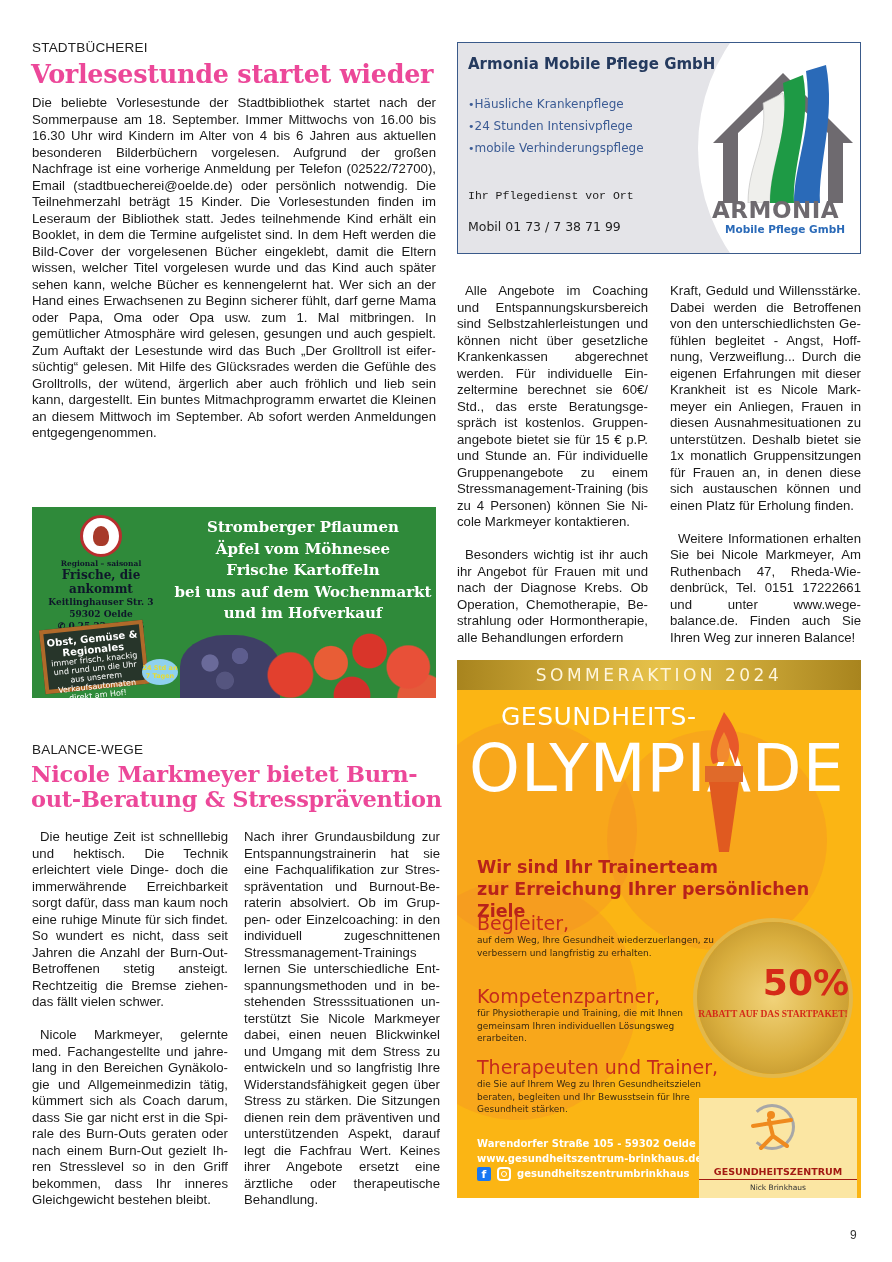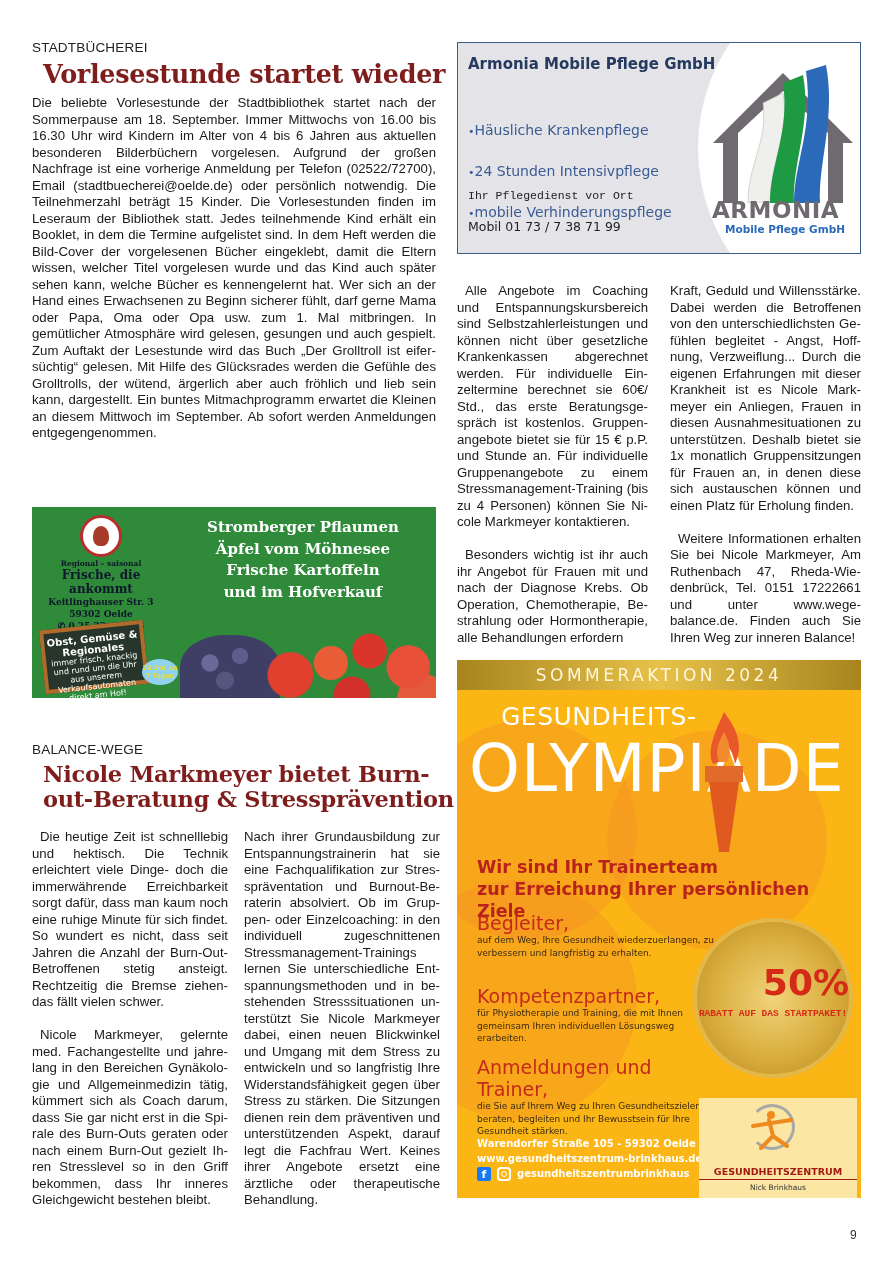--- a/index.html
+++ b/index.html
@@ -1,31 +1,31 @@
 <!DOCTYPE html>
 <html><head>
 <meta charset="utf-8">
 <style>
   * { box-sizing: border-box; margin: 0; padding: 0; }
   html, body { width: 892px; height: 1262px; background: #ffffff; overflow: hidden; }
   body { position: relative; font-family: "Liberation Sans", sans-serif; color: #1a1a1a; }
 
   .kicker { position: absolute; font-family: "Liberation Sans", sans-serif; font-size: 13.5px; letter-spacing: 0.2px; color: #222; }
-  .headline { position: absolute; font-family: "DejaVu Serif", "Liberation Serif", serif; font-weight: bold; color: #7f1d1d; line-height: 1.12; letter-spacing: -0.3px; margin-left: 12px; }
+  .headline { position: absolute; font-family: "DejaVu Serif", "Liberation Serif", serif; font-weight: bold; color: #ec4899; line-height: 1.12; letter-spacing: -0.3px; }
   .body-text { position: absolute; font-family: "Liberation Sans", sans-serif; font-size: 13.2px; line-height: 16.5px; text-align: justify; hyphens: manual; color: #1a1a1a; }
   .body-text p { margin-bottom: 16.5px; text-indent: 8px; }
   .body-text p.noindent { text-indent: 0; }
   .body-text p:last-child { margin-bottom: 0; }
 
   
   .ad-armonia { position: absolute; left: 457px; top: 42px; width: 404px; height: 212px; border: 1px solid #3a5a8a; background: #e4e4e8; overflow: hidden; }
   .ad-armonia .circle { position: absolute; left: 240px; top: -70px; width: 320px; height: 350px; border-radius: 50%; background: #ffffff; }
   .ad-armonia .company { position: absolute; left: 10px; top: 12px; font-size: 15px; font-weight: bold; color: #253a5e; font-family: "DejaVu Sans", sans-serif; }
   .ad-armonia ul { position: absolute; left: 10px; top: 54px; list-style: none; }
-  .ad-armonia li { font-size: 14px; color: #3b5b94; font-family: "DejaVu Sans", sans-serif; margin-bottom: 8px; margin-top: 25px; }
+  .ad-armonia li { font-size: 12px; color: #3b5b94; font-family: "DejaVu Sans", sans-serif; margin-bottom: 8px; }
   .ad-armonia li::before { content: "\2022 "; color: #3b5b94; font-size: 11px; }
   .ad-armonia .tagline { position: absolute; left: 10px; top: 146px; font-size: 11.5px; color: #222; font-family: Liberation Mono, monospace; }
   .ad-armonia .addr { position: absolute; left: 10px; top: 174px; font-size: 12.5px; color: #222; font-family: "DejaVu Sans", sans-serif; line-height: 20px; }
   .ad-armonia .logo { position: absolute; left: 250px; top: 10px; width: 150px; height: 150px; }
   .ad-armonia .brand { position: absolute; left: 254px; top: 154px; width: 146px; text-align: left; font-family: "DejaVu Sans", sans-serif; font-weight: bold; font-size: 23px; color: #6e6a6f; letter-spacing: 0.5px; }
   .ad-armonia .brand-sub { position: absolute; left: 254px; top: 180px; width: 146px; text-align: center; font-family: "DejaVu Sans", sans-serif; font-weight: bold; font-size: 10.5px; color: #2a6ab8; }
 
   
   .ad-market { position: absolute; left: 32px; top: 507px; width: 404px; height: 191px; background: #2f8a3a; overflow: hidden; }
   .ad-market .badge { position: absolute; left: 48px; top: 8px; width: 42px; height: 42px; border-radius: 50%; background: #fff; border: 3px solid #b82e2e; }
@@ -47,21 +47,21 @@
   .ad-olympia .ring { position: absolute; border-radius: 50%; background: rgba(243,140,40,0.35); }
   .ad-olympia .pre { position: absolute; left: 44px; top: 42px; font-size: 25px; color: #fff; letter-spacing: 0.5px; font-family: "DejaVu Sans", sans-serif; }
   .ad-olympia .big { position: absolute; left: 12px; top: 70px; font-size: 66px; color: #fff; font-family: "DejaVu Sans", sans-serif; letter-spacing: 1px; transform: scaleX(0.98); transform-origin: left; }
   .ad-olympia .torch { position: absolute; left: 242px; top: 52px; width: 50px; height: 140px; }
   .ad-olympia .team { position: absolute; left: 20px; top: 196px; font-size: 17.5px; font-weight: bold; color: #b8221a; line-height: 22px; font-family: "DejaVu Sans", sans-serif; }
   .ad-olympia .section { position: absolute; left: 20px; width: 240px; }
   .ad-olympia .section .st { font-size: 19px; color: #c42a1c; font-family: "DejaVu Sans", sans-serif; line-height: 22px; }
   .ad-olympia .section .sd { font-size: 9px; color: #3a2a10; line-height: 12.5px; font-family: "DejaVu Sans", sans-serif; }
   .ad-olympia .seal { position: absolute; left: 240px; top: 262px; width: 152px; height: 152px; border-radius: 50%; background: radial-gradient(circle, #f1d37a 0%, #d9ae3e 55%, #b48620 100%); box-shadow: 0 0 0 4px #e3b84a; }
   .ad-olympia .seal .pct { position: absolute; left: 0; top: 40px; width: 100%; text-align: right; font-size: 36px; font-weight: bold; color: #d52a18; font-family: "DejaVu Sans", sans-serif; }
-  .ad-olympia .seal .rb { position: absolute; left: 0; top: 86px; width: 100%; text-align: center; font-size: 9.5px; font-weight: bold; color: #d52a18; line-height: 12px; font-family: Liberation Mono, monospace; }
+  .ad-olympia .seal .rb { position: absolute; left: 0; top: 86px; width: 100%; text-align: center; font-size: 9.5px; font-weight: bold; color: #d52a18; line-height: 12px; font-family: Liberation Serif, serif; }
   .ad-olympia .contact { position: absolute; left: 20px; top: 476px; color: #fff; font-weight: bold; font-size: 10px; line-height: 15px; font-family: "DejaVu Sans", sans-serif; }
   .ad-olympia .social { display: flex; align-items: center; gap: 6px; }
   .ad-olympia .fb { display: inline-block; width: 14px; height: 14px; background: #1877f2; border-radius: 2px; color: #fff; text-align: center; font-size: 11px; line-height: 15px; font-weight: bold; }
   .ad-olympia .ig { display: inline-block; width: 14px; height: 14px; border: 2px solid #fff; border-radius: 4px; position: relative; }
   .ad-olympia .ig::after { content: ""; position: absolute; left: 2px; top: 2px; width: 6px; height: 6px; border: 1.5px solid #fff; border-radius: 50%; box-sizing: border-box; }
   .ad-olympia .gz { position: absolute; left: 242px; top: 438px; width: 158px; height: 100px; background: #fbe6a3; }
   .ad-olympia .gz .figure { position: absolute; left: 50px; top: 6px; width: 46px; height: 46px; border-radius: 50%; border: 3px solid #a7a7a7; border-left-color: transparent; }
   .ad-olympia .gz .name { position: absolute; left: 0; top: 68px; width: 100%; text-align: center; font-size: 9.5px; font-weight: bold; color: #a31a12; border-bottom: 1px solid #a31a12; padding-bottom: 2px; font-family: "DejaVu Sans", sans-serif; }
   .ad-olympia .gz .owner { position: absolute; left: 0; top: 85px; width: 100%; text-align: center; font-size: 7.5px; color: #333; font-family: "DejaVu Sans", sans-serif; }
 
@@ -104,20 +104,21 @@
     <div class="l1">Regional – saisonal</div>
     <div class="l2">Frische, die ankommt</div>
     <div class="l3">Keitlinghauser Str. 3</div>
     <div class="l3">59302 Oelde</div>
     <div class="l3">✆ 0 25 22 - 24 65</div>
   </div>
   <div class="right">
     <div>Stromberger Pflaumen</div>
     <div>Äpfel vom Möhnesee</div>
     <div>Frische Kartoffeln</div>
+    <div>bei uns auf dem Wochenmarkt</div>
     <div>und im Hofverkauf</div>
   </div>
   <div class="board">
     <div class="bt">Obst, Gemüse &amp; Regionales</div>
     <div>immer frisch, knackig und rund um die Uhr aus unserem Verkaufsautomaten direkt am Hof!</div>
   </div>
   <div class="bubble">24 Std an 7 Tagen</div>
   <div class="plums"></div>
   <div class="apples"></div>
 </div>
@@ -163,21 +164,21 @@
   </div>
   <div class="section" style="top:252px;">
     <div class="st">Begleiter,</div>
     <div class="sd">auf dem Weg, Ihre Gesundheit wiederzu­erlangen, zu verbessern und langfristig zu erhalten.</div>
   </div>
   <div class="section" style="top:325px;">
     <div class="st">Kompetenzpartner,</div>
     <div class="sd">für Physiotherapie und Training, die mit Ihnen gemeinsam Ihren individuellen Lösungsweg erarbeiten.</div>
   </div>
   <div class="section" style="top:396px; width:250px;">
-    <div class="st">Anmeldungen und Trainer,</div>
+    <div class="st">Therapeuten und Trainer,</div>
     <div class="sd">die Sie auf Ihrem Weg zu Ihren Gesund­heitszielen beraten, begleiten und Ihr Bewusstsein für Ihre Gesundheit stärken.</div>
   </div>
   <div class="seal">
     <div class="pct">50%</div>
     <div class="rb">RABATT AUF DAS STARTPAKET!</div>
   </div>
   <div class="contact">
     <div>Warendorfer Straße 105 - 59302 Oelde</div>
     <div>www.gesundheitszentrum-brinkhaus.de</div>
     <div class="social">

